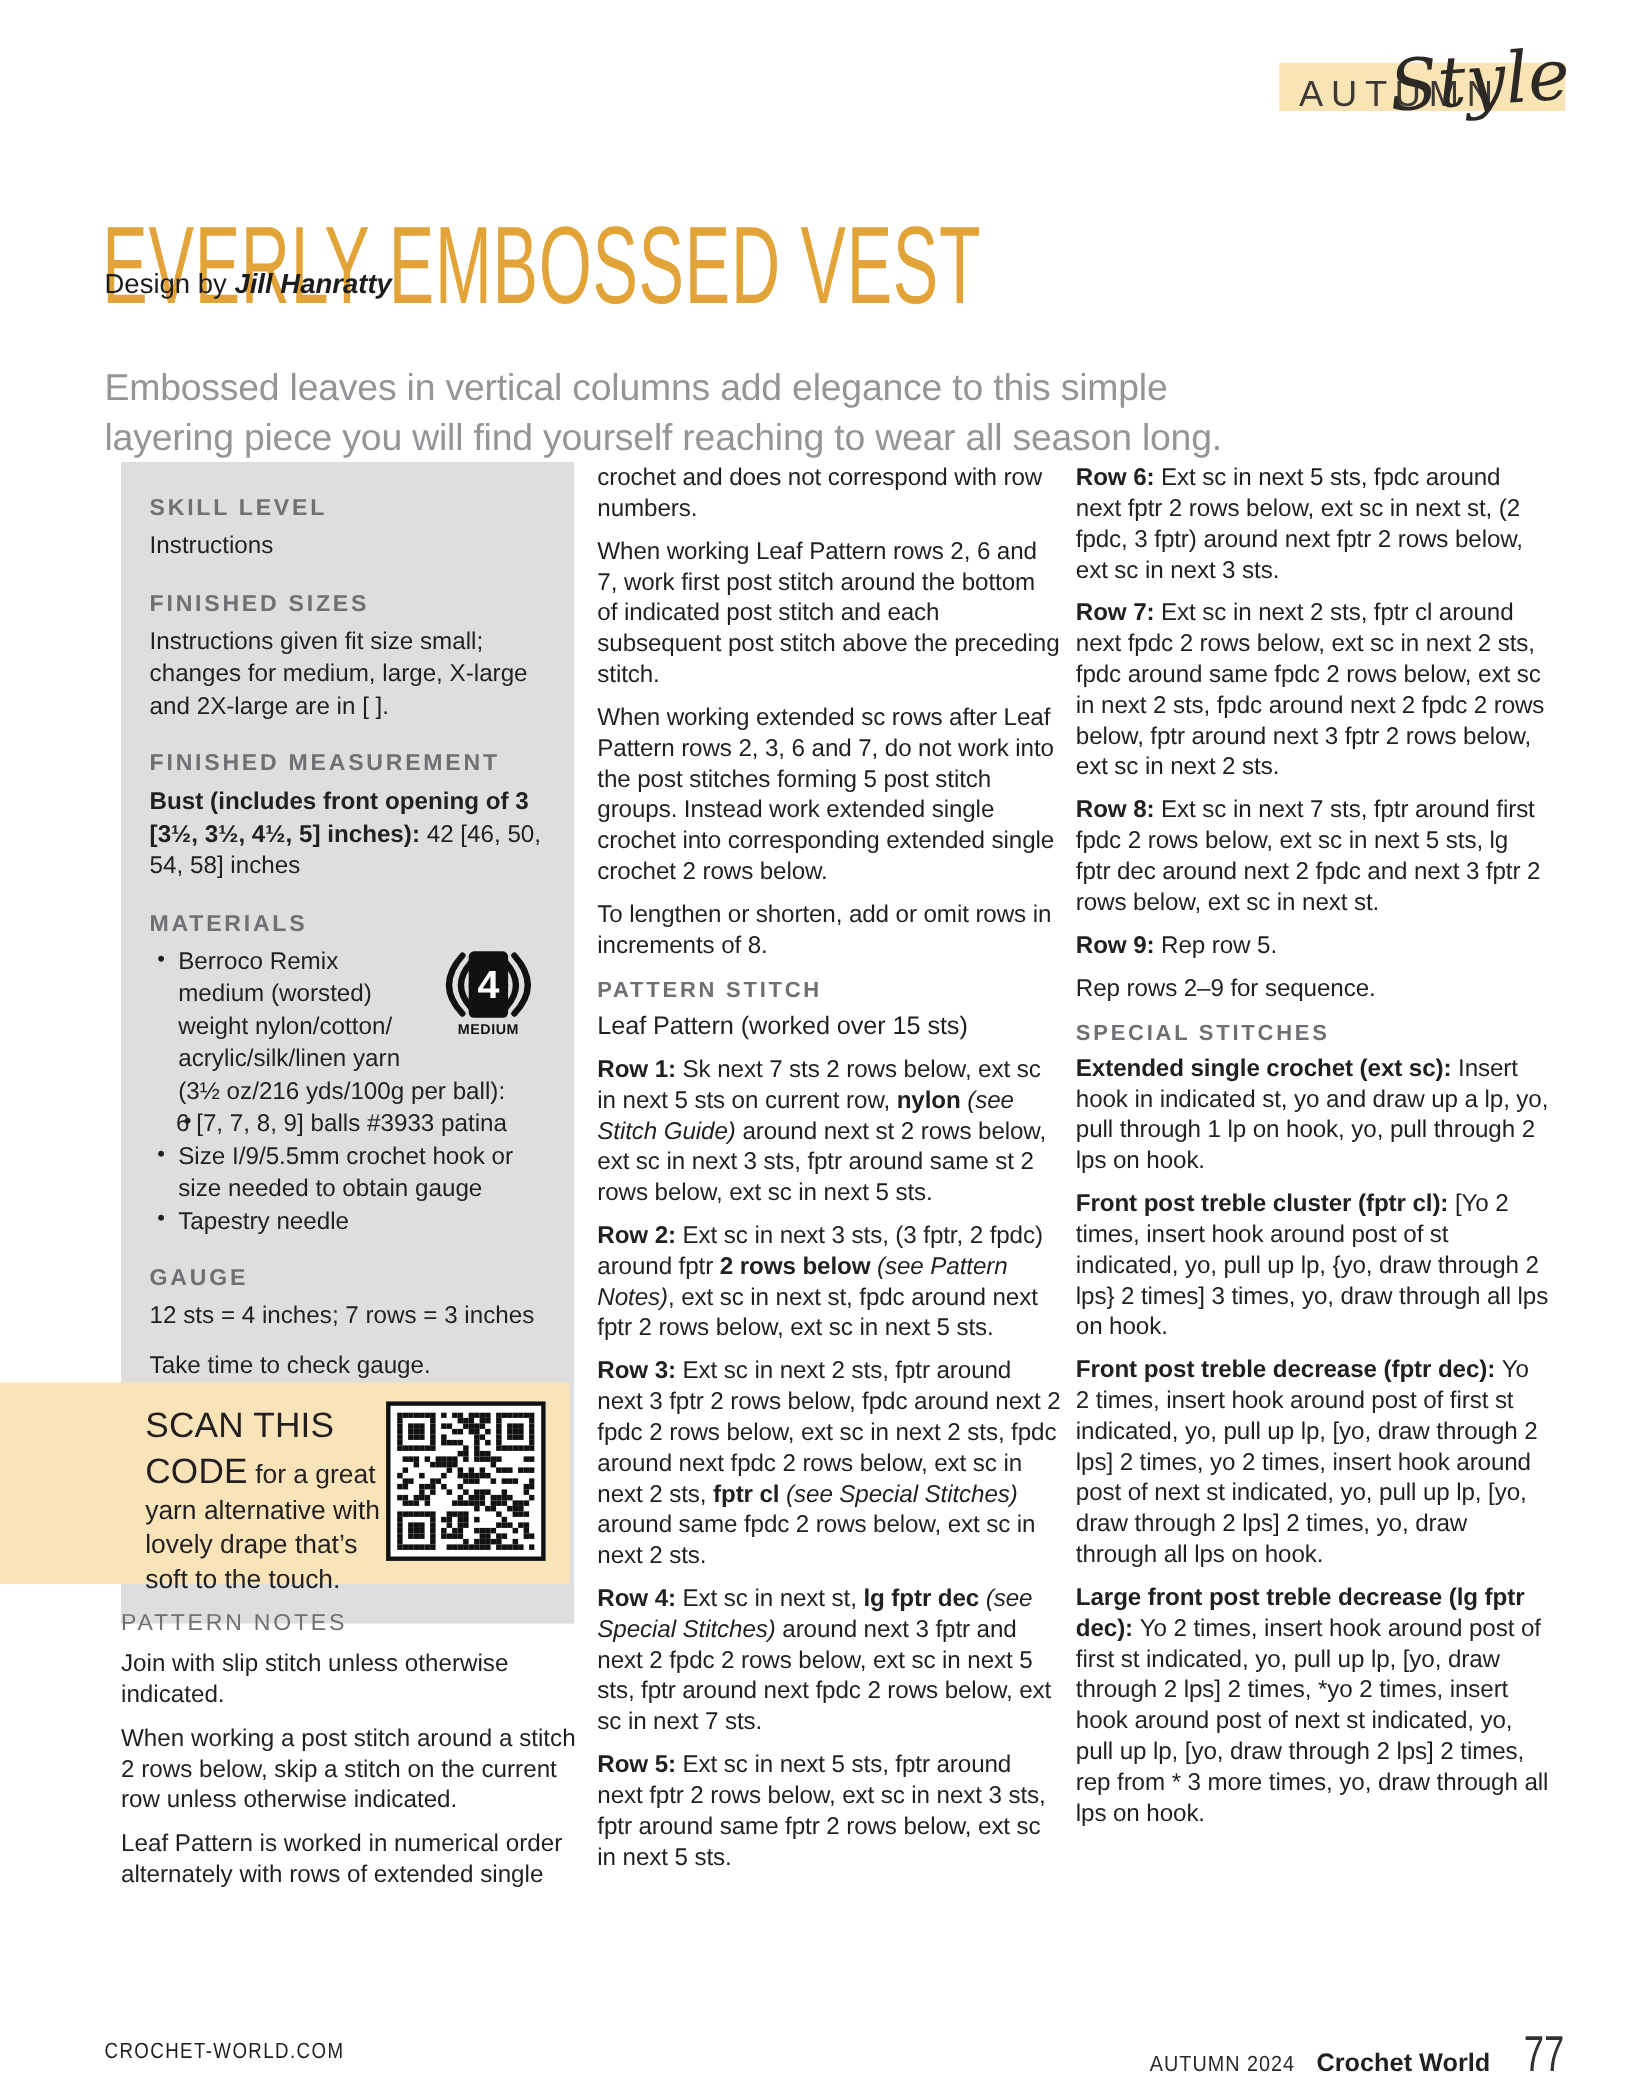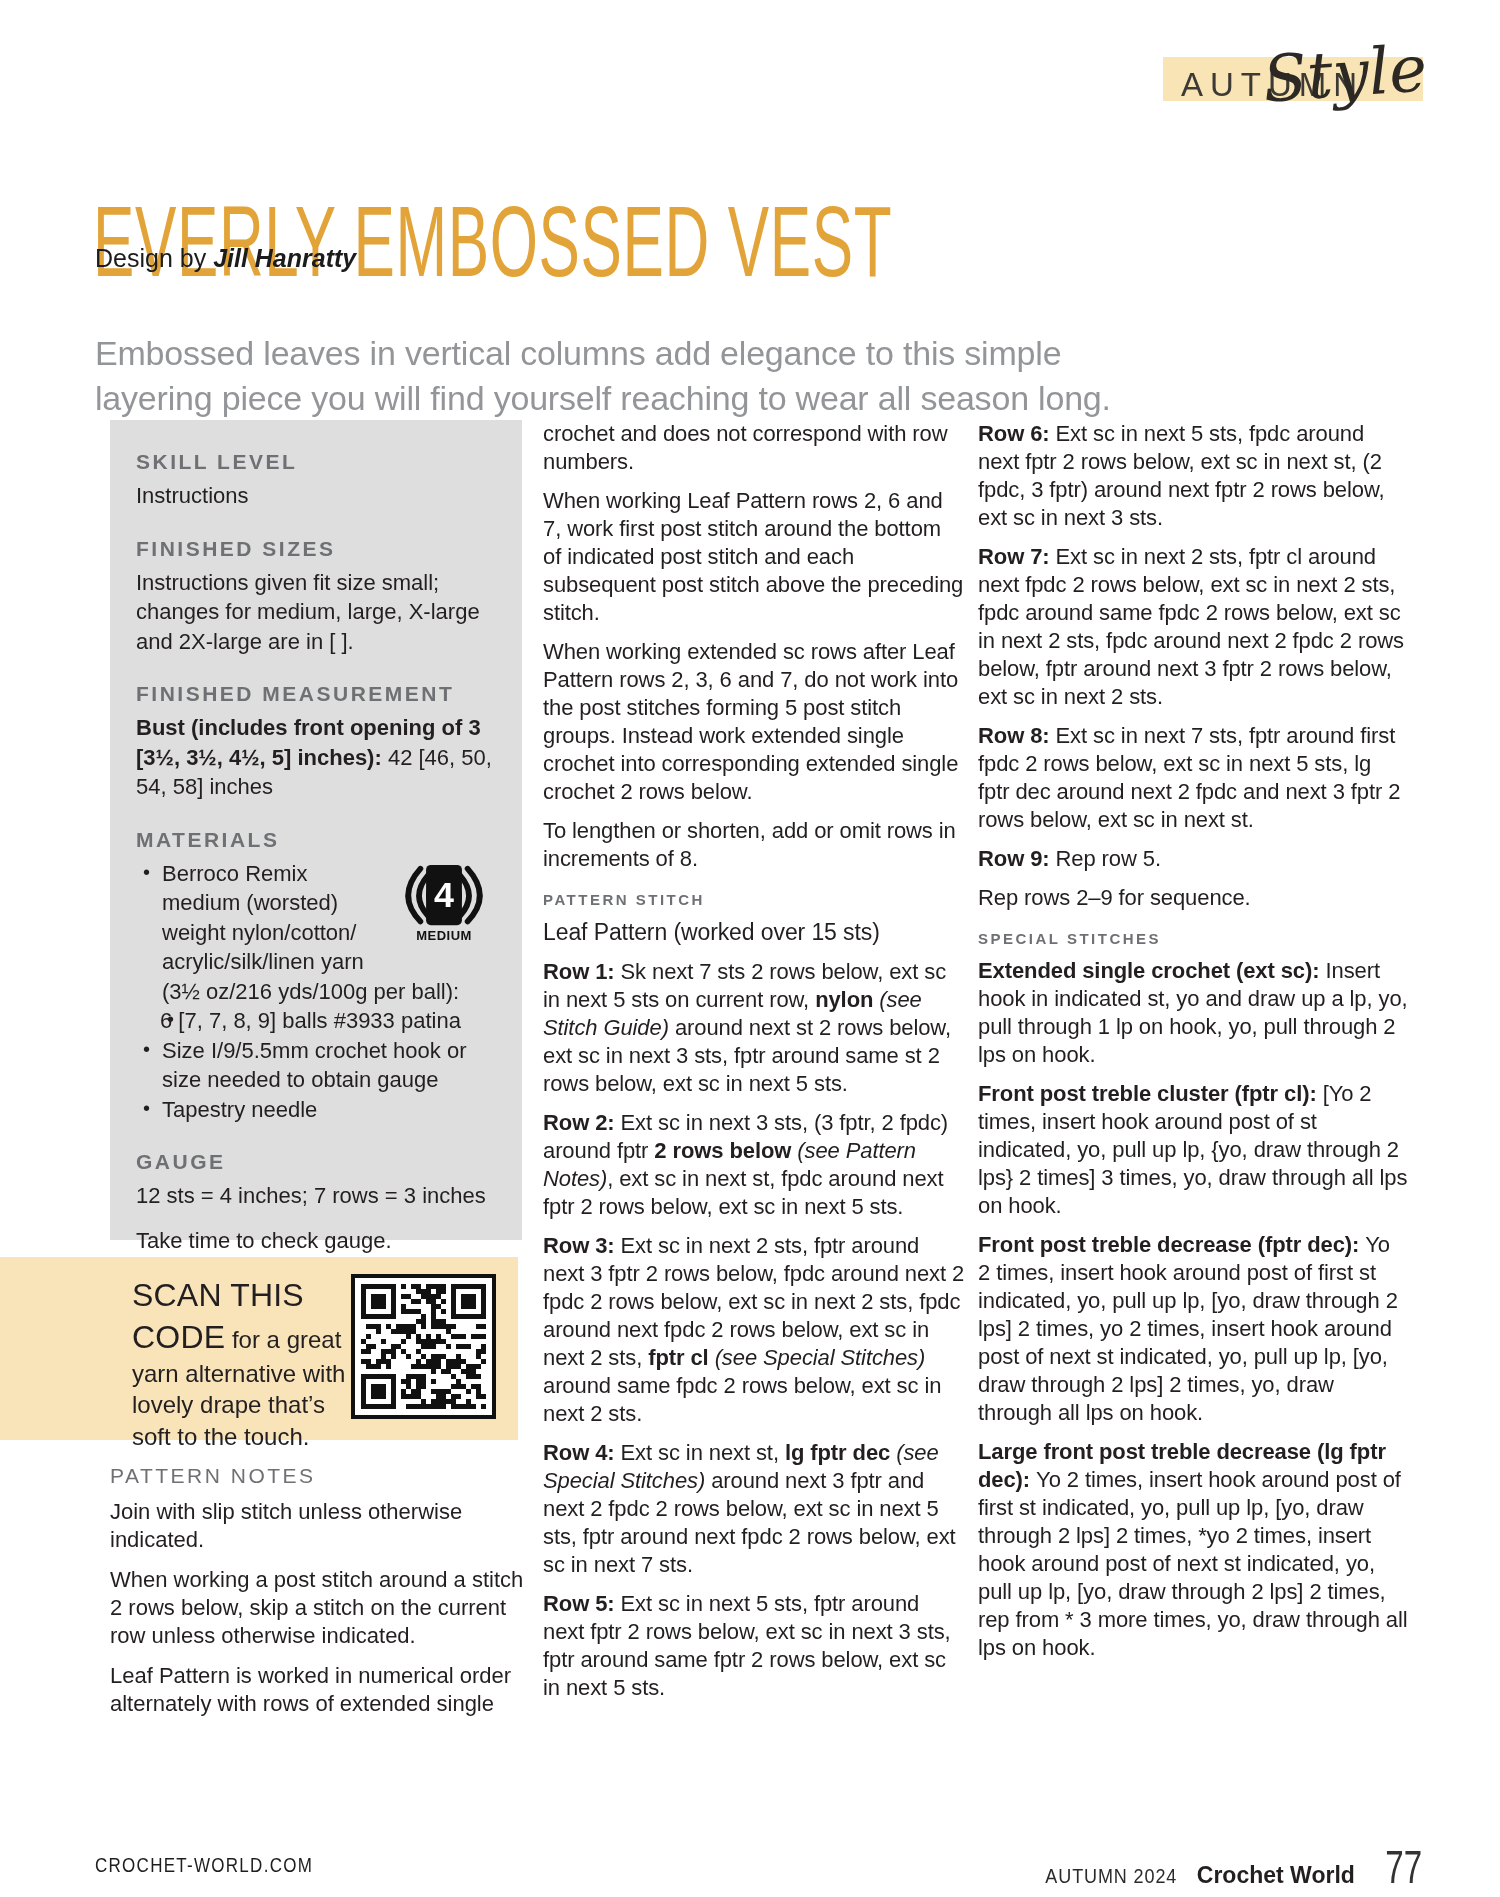--- a/index.html
+++ b/index.html
@@ -16,21 +16,21 @@
   
   .page-title{position:absolute;left:93px;top:124px;font-size:100px;line-height:1;
               color:#e2a438;white-space:nowrap;transform:scaleX(.62);transform-origin:0 0;
               font-weight:400;letter-spacing:1px;}
   .design-by{position:absolute;left:95px;top:244px;font-size:25px;color:#1c1c1c;}
   .design-by .designer{font-weight:700;font-style:italic;}
   .intro{position:absolute;left:95px;top:297px;width:1025px;font-size:34px;line-height:1.33;
          color:#939598;letter-spacing:-0.2px;}
 
   
-  .info-panel{position:absolute;left:110px;top:420px;width:412px;height:820px;background:#dedede;
+  .info-panel{position:absolute;left:110px;top:420px;width:412px;height:1056px;background:#dedede;
               padding:24px 26px;box-sizing:border-box;font-size:22px;line-height:1.34;}
   .info-panel h4{margin:24px 0 5px;font-size:21px;letter-spacing:2.5px;color:#6f7074;
                  font-weight:700;}
   .info-panel h4.first{margin-top:4px;}
   .bold-lead{font-weight:700;}
   .bullet{position:relative;padding-left:26px;margin:0;}
   .bullet::before{content:"\2022";position:absolute;left:7px;top:0;font-size:20px;}
   .mat-sub{margin-left:24px;}
   .yarn-icon{float:right;width:104px;margin:4px 0 6px 10px;text-align:center;line-height:0;}
   .yarn-icon .yarn-label{display:block;font-size:13px;font-weight:700;letter-spacing:.5px;
@@ -48,21 +48,21 @@
   
   .pattern-notes{position:absolute;left:110px;top:1462px;width:422px;font-size:22px;line-height:28px;}
   .pattern-notes h4{margin:0 0 8px;font-size:21px;letter-spacing:2.5px;color:#6f7074;font-weight:400;}
   .pattern-notes p{margin:0 0 12px;}
 
   
   .col{position:absolute;top:420px;font-size:22px;line-height:28px;letter-spacing:-0.1px;}
   .col-middle{left:543px;width:422px;}
   .col-right{left:978px;width:430px;}
   .col p{margin:0 0 11px;}
-  .col h3{font-size:15px;letter-spacing:2.5px;color:#6f7074;margin:13px 0 4px;font-weight:700;}
+  .col h3{font-size:20px;letter-spacing:2.5px;color:#6f7074;margin:13px 0 4px;font-weight:700;}
   .subhead{font-weight:400;margin:0 0 12px;font-size:23px;}
 
   
   .footer{position:absolute;left:0;top:1840px;width:1500px;height:50px;}
   .footer .site{position:absolute;left:95px;top:14px;font-size:20px;letter-spacing:1.5px;
                 transform:scaleX(.85);transform-origin:0 50%;color:#1e1e1e;}
   .footer .right{position:absolute;right:78px;top:0;display:flex;align-items:baseline;}
   .footer .issue{font-size:20px;letter-spacing:1px;transform:scaleX(.9);color:#2a2a2a;}
   .footer .mag{font-weight:700;font-size:23px;margin-left:12px;}
   .footer .pagenum{font-size:46px;font-weight:400;color:#333;margin-left:16px;

